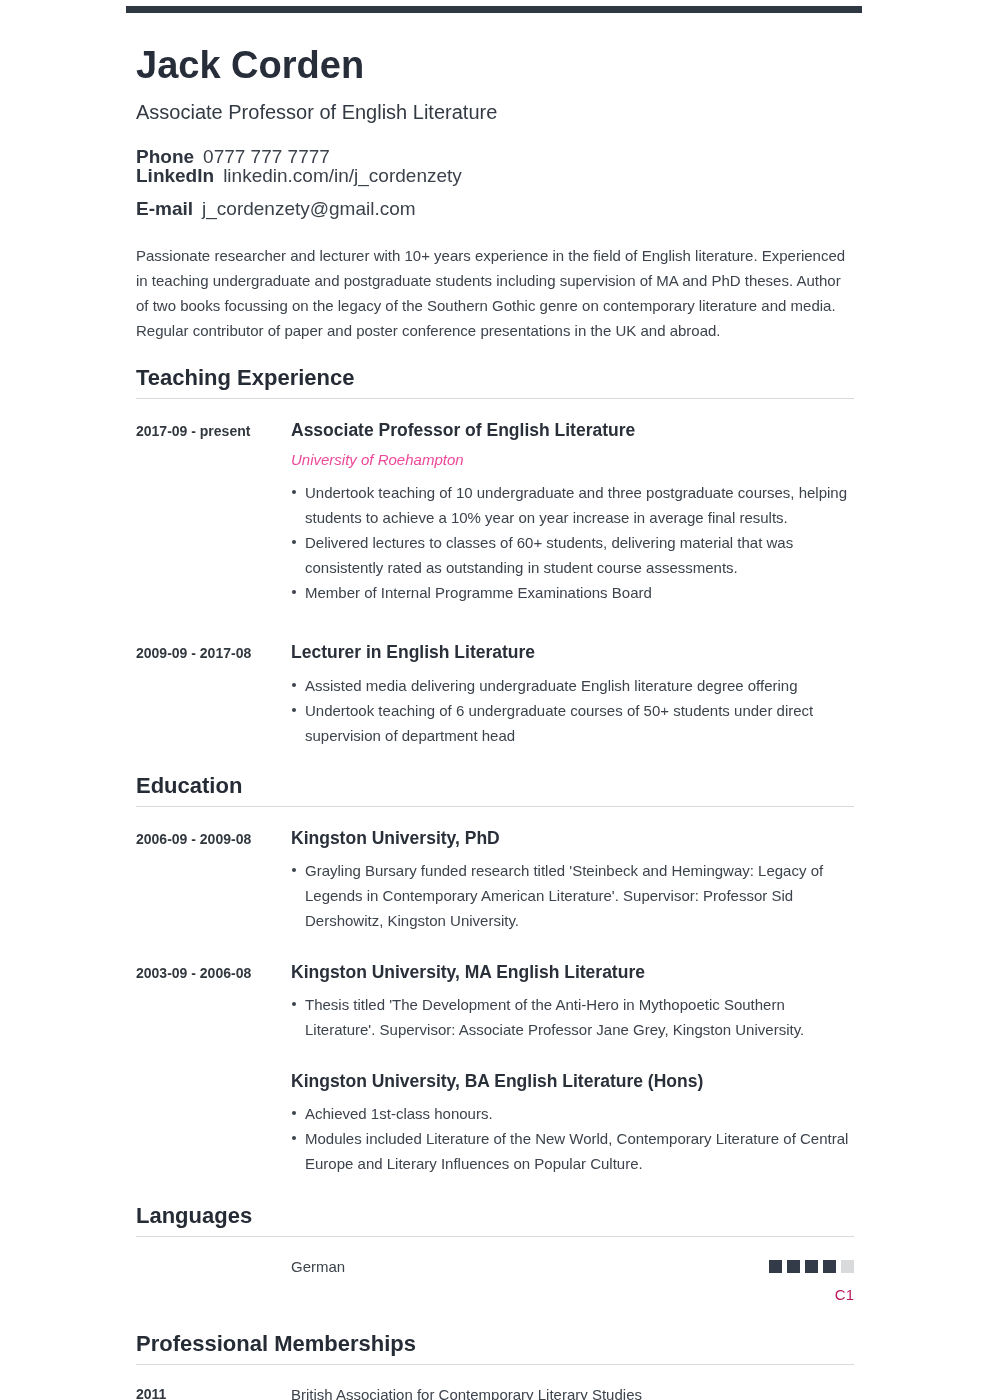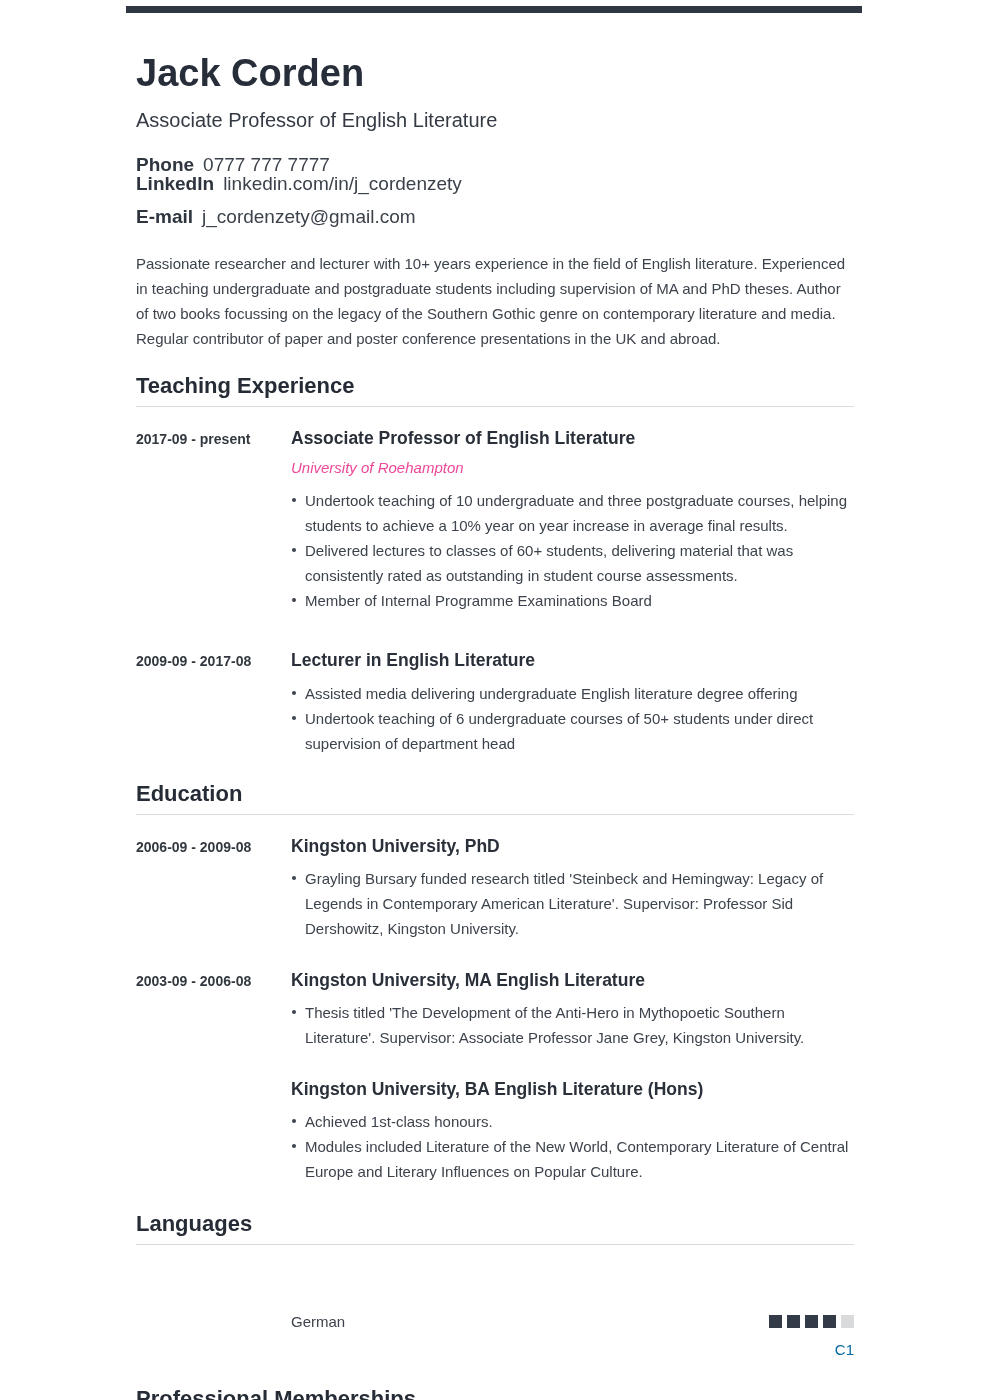--- a/index.html
+++ b/index.html
@@ -7,21 +7,21 @@
   body {
     font-family: "Liberation Sans", "DejaVu Sans", sans-serif;
     color: #3d434c;
   }
   .page {
     position: relative;
     width: 798px;
     height: 1400px;
     margin: 0 auto;
     background: #ffffff;
-    padding: 15px 40px;
+    padding: 7px 40px;
     overflow: hidden;
   }
   .top-bar {
     position: absolute;
     top: 6px; left: 30px; right: 32px;
     height: 7px;
     background: #2e3742;
   }
   .header { padding-top: 36px; }
   .name {
@@ -98,27 +98,27 @@
     border-radius: 50%;
     background: #3d434c;
     margin: 10px 9px 0 1px;
   }
   .bullet-text { flex: 1 1 auto; }
   .edu-entry + .edu-entry { margin-top: 28px; }
   .edu-entry .bullets { margin-top: 9px; }
   
   .lang-row { display: flex; margin-top: 20px; }
   .lang-body { flex: 1 1 auto; }
-  .lang-line { display: flex; align-items: center; justify-content: space-between; margin-top: 47px; }
+  .lang-line { display: flex; align-items: center; justify-content: space-between; }
   .lang-name { font-size: 15px; line-height: 19px; color: #3d434c; }
   .lang-squares { display: flex; align-items: center; }
   .lang-square { width: 13px; height: 13px; margin-left: 5px; }
   .lang-square.filled { background: #333b48; }
   .lang-square.empty { background: #d9dadc; }
-  .lang-level { margin-top: 9px; text-align: right; font-size: 15px; line-height: 19px; color: #0369a1; }
+  .lang-level { margin-top: 9px; text-align: right; font-size: 15px; line-height: 19px; color: #be185d; }
   
   .membership-rows { margin-top: 20px; }
   .membership-row { display: flex; font-size: 15px; line-height: 19px; }
   .membership-row + .membership-row { margin-top: 14px; }
   .membership-year {
     width: 155px; flex: 0 0 155px;
     font-weight: 700; font-size: 14px; color: #32383f;
   }
   .membership-org { color: #3d434c; }
 </style>

